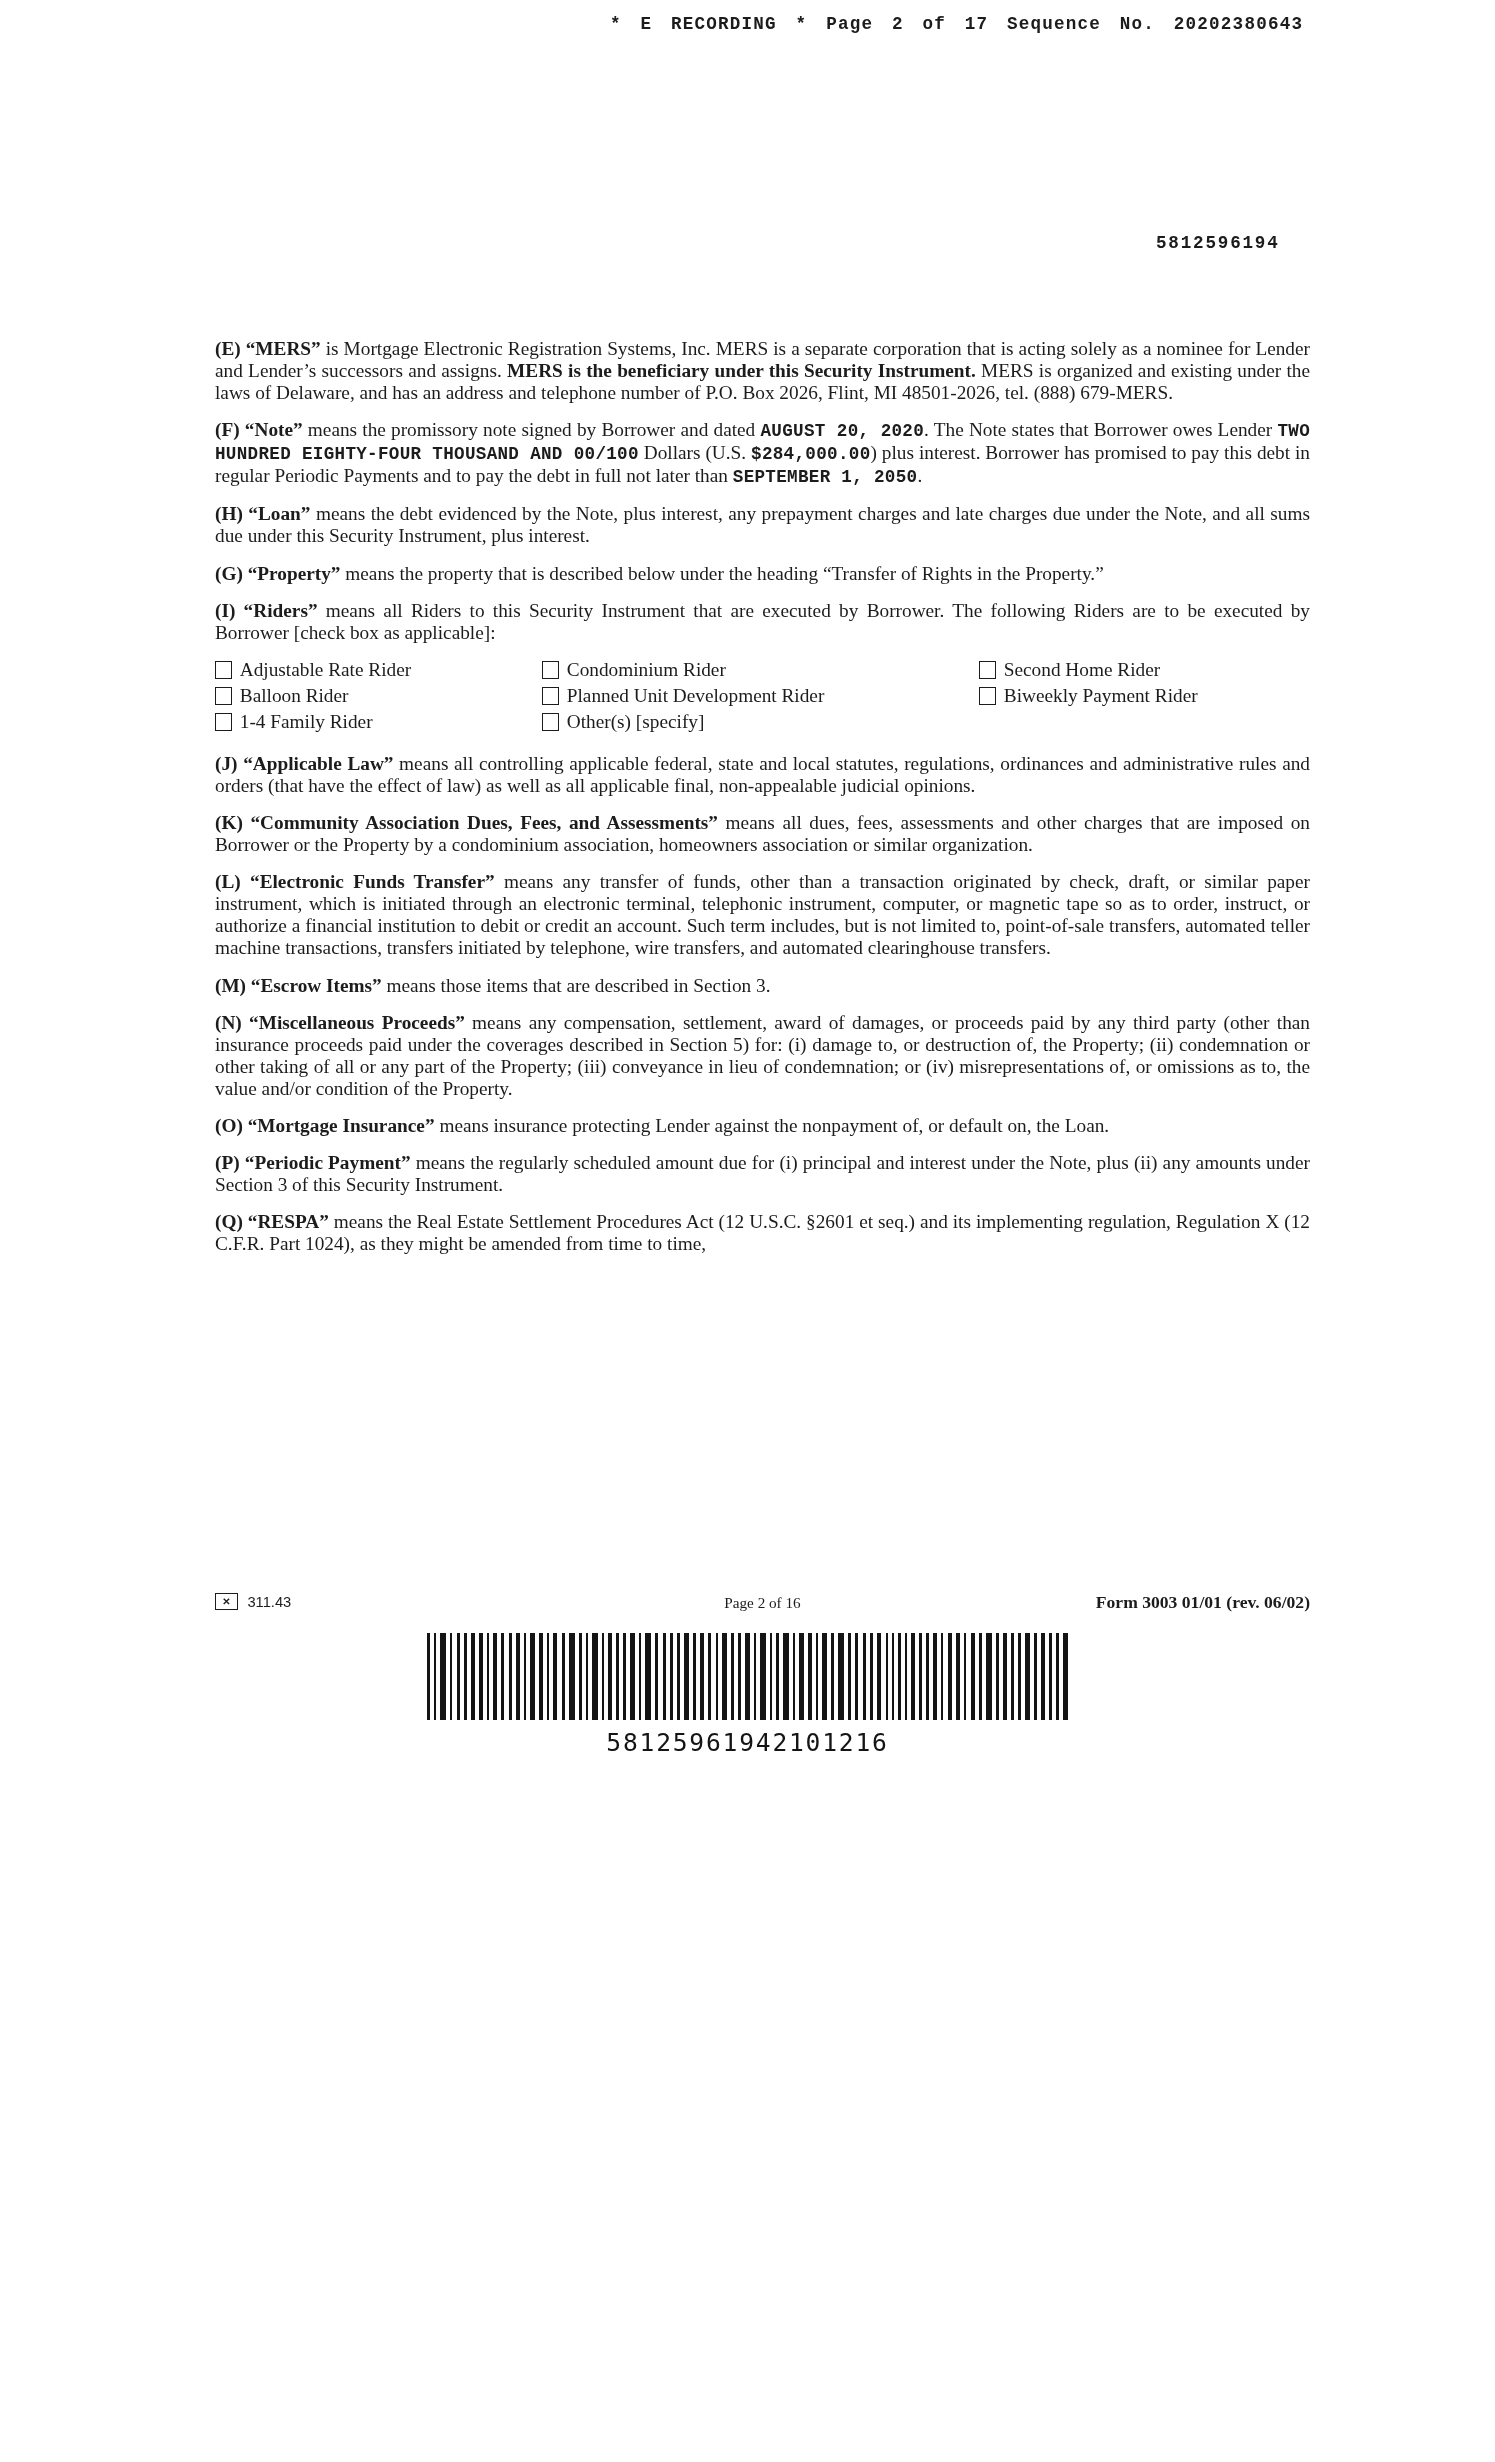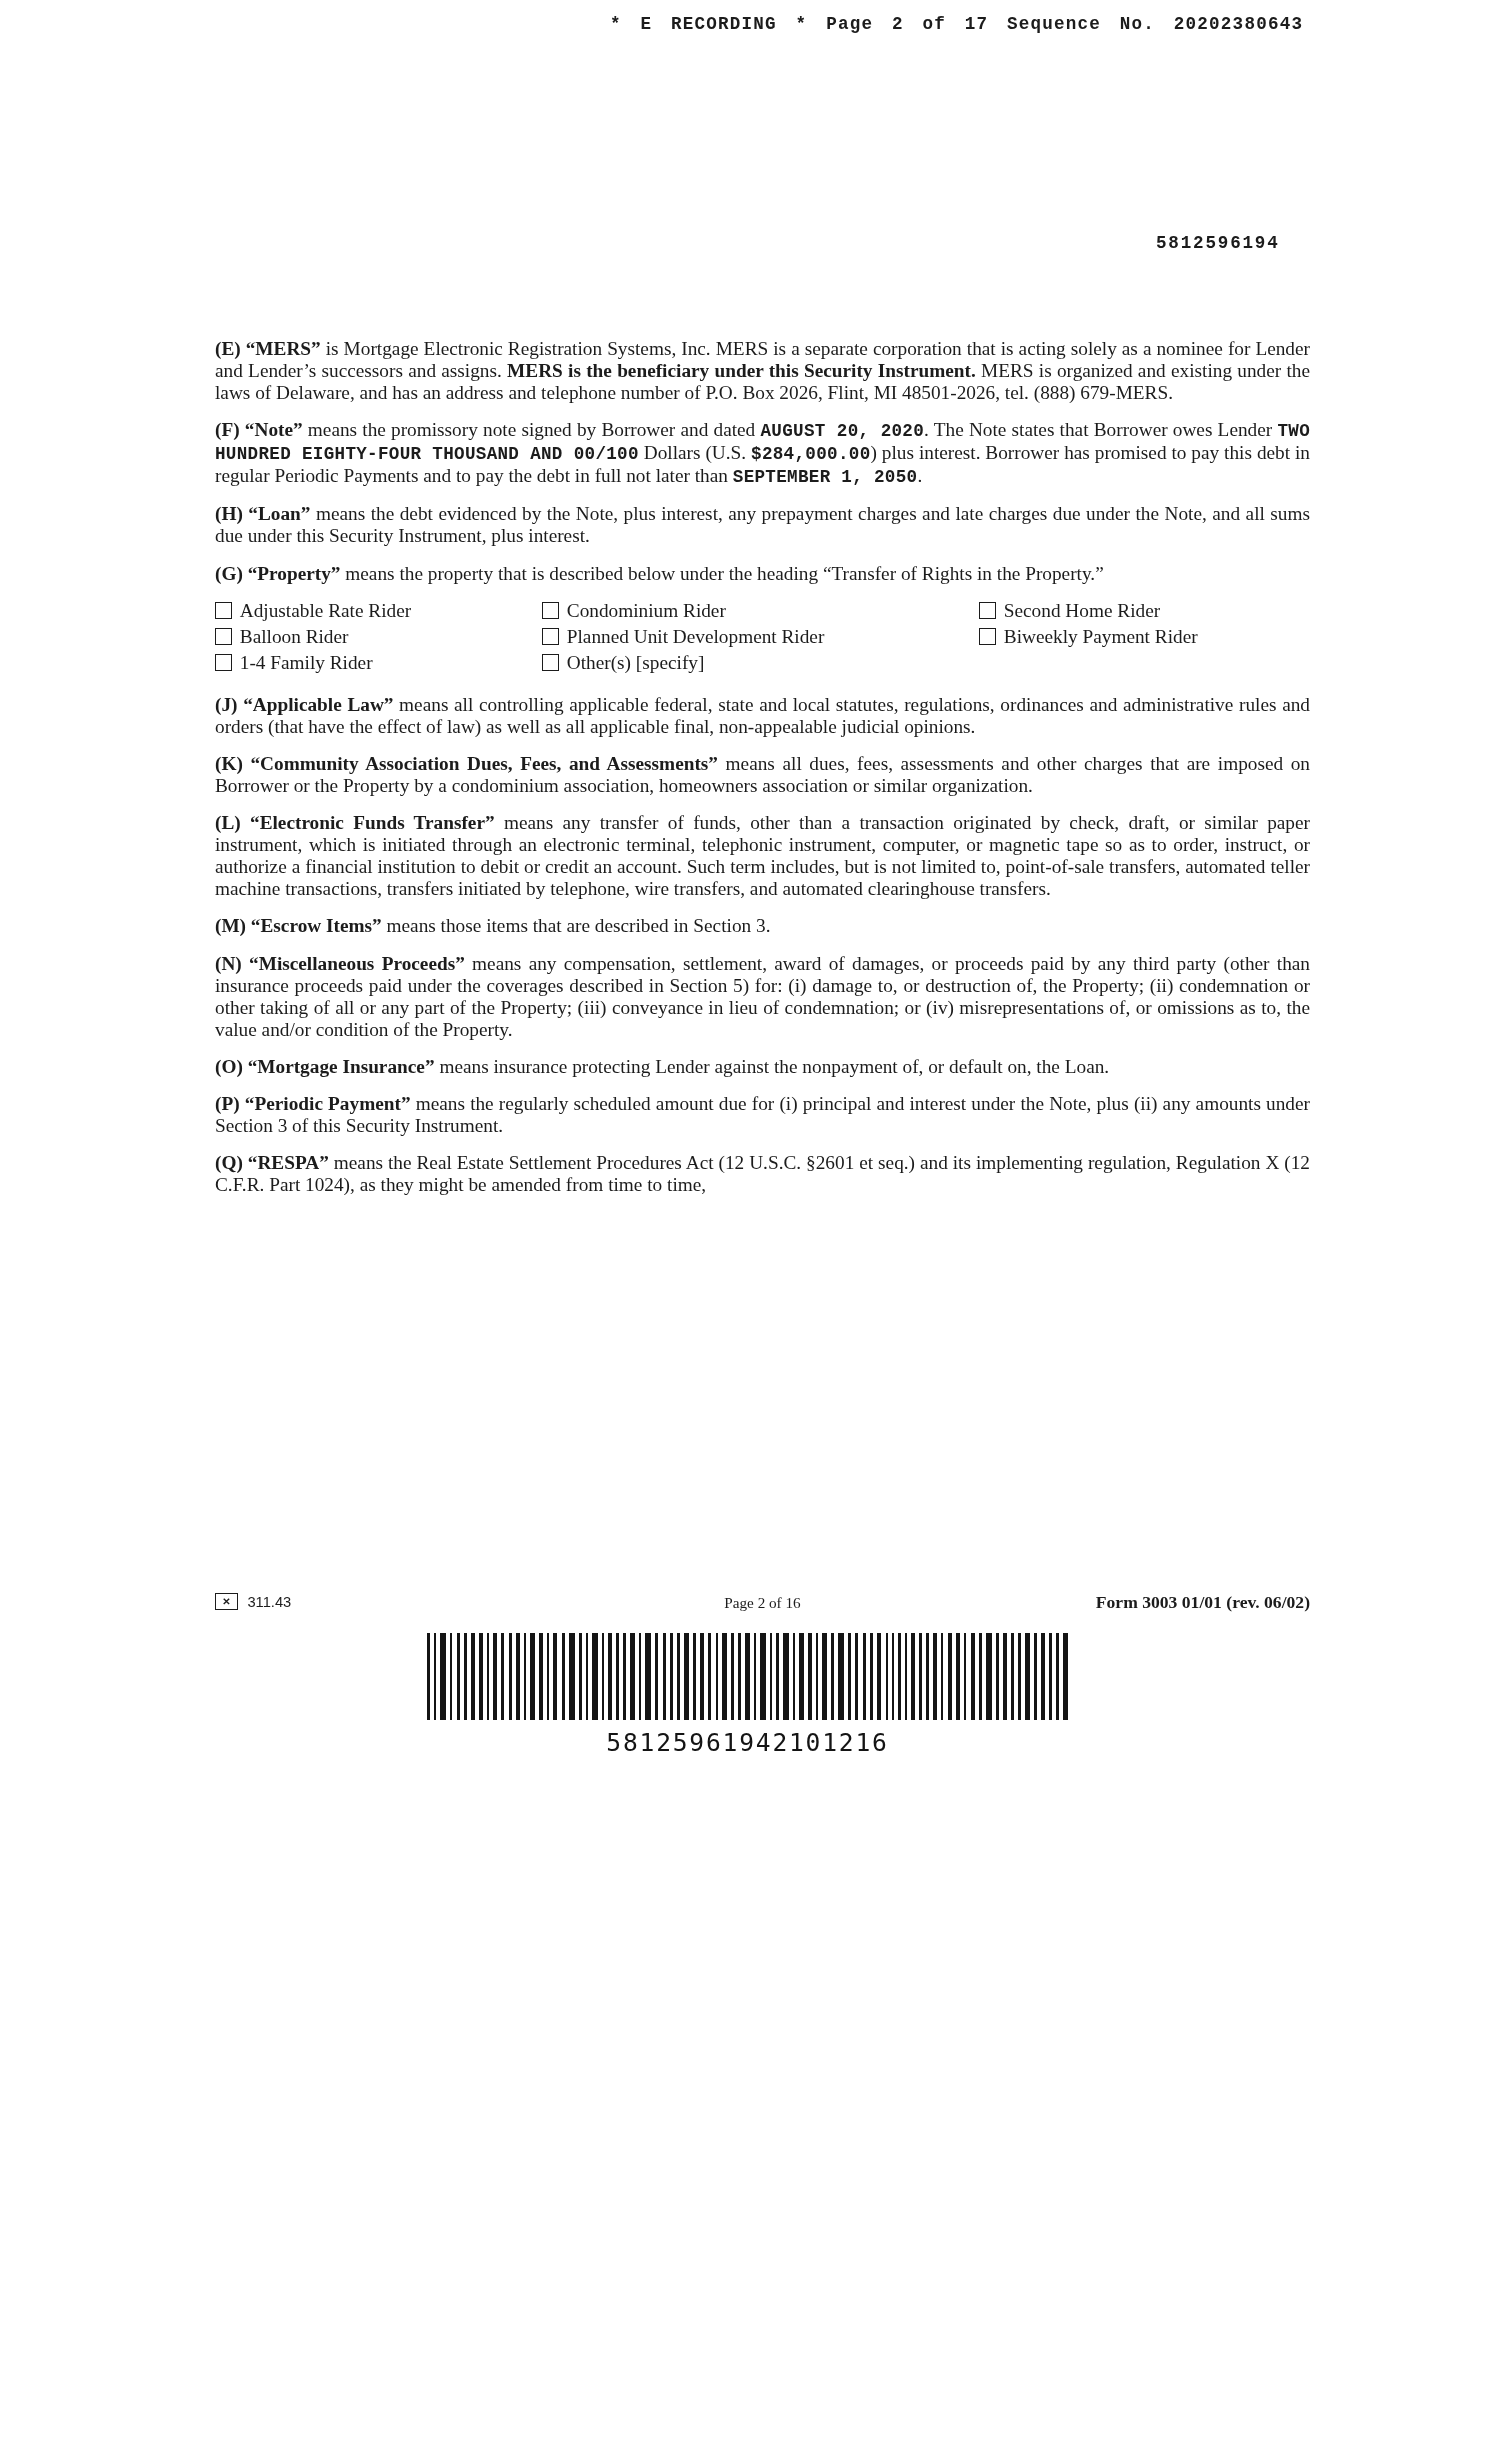--- a/index.html
+++ b/index.html
@@ -55,20 +55,21 @@
   <div class="header-line">* E RECORDING * Page 2 of 17 Sequence No. 20202380643</div>
 
   <div class="doc-number">5812596194</div>
 
   <div class="body-block">
     <div>
         <p class="para"><span class="seg-b">(E) “MERS”</span><span class="seg-n"> is Mortgage Electronic Registration Systems, Inc. MERS is a separate corporation that is acting solely as a nominee for Lender and Lender’s successors and assigns. </span><span class="seg-b">MERS is the beneficiary under this Security Instrument.</span><span class="seg-n"> MERS is organized and existing under the laws of Delaware, and has an address and telephone number of P.O. Box 2026, Flint, MI 48501-2026, tel. (888) 679-MERS.</span></p>
         <p class="para"><span class="seg-b">(F) “Note”</span><span class="seg-n"> means the promissory note signed by Borrower and dated </span><span class="seg-m">AUGUST 20, 2020</span><span class="seg-n">. The Note states that Borrower owes Lender </span><span class="seg-m">TWO HUNDRED EIGHTY-FOUR THOUSAND AND 00/100</span><span class="seg-n"> Dollars (U.S. </span><span class="seg-m">$284,000.00</span><span class="seg-n">) plus interest. Borrower has promised to pay this debt in regular Periodic Payments and to pay the debt in full not later than </span><span class="seg-m">SEPTEMBER 1, 2050</span><span class="seg-n">.</span></p>
         <p class="para"><span class="seg-b">(H) “Loan”</span><span class="seg-n"> means the debt evidenced by the Note, plus interest, any prepayment charges and late charges due under the Note, and all sums due under this Security Instrument, plus interest.</span></p>
         <p class="para"><span class="seg-b">(G) “Property”</span><span class="seg-n"> means the property that is described below under the heading “Transfer of Rights in the Property.”</span></p>
+        <p class="para"><span class="seg-b">(I) “Riders”</span><span class="seg-n"> means all Riders to this Security Instrument that are executed by Borrower. The following Riders are to be executed by Borrower [check box as applicable]:</span></p>
       </div>
     <div class="riders-grid">
         <div class="rider-cell">
           <span class="checkbox"></span>
           <span>Adjustable Rate Rider</span>
         </div>
         <div class="rider-cell">
           <span class="checkbox"></span>
           <span>Condominium Rider</span>
         </div>

